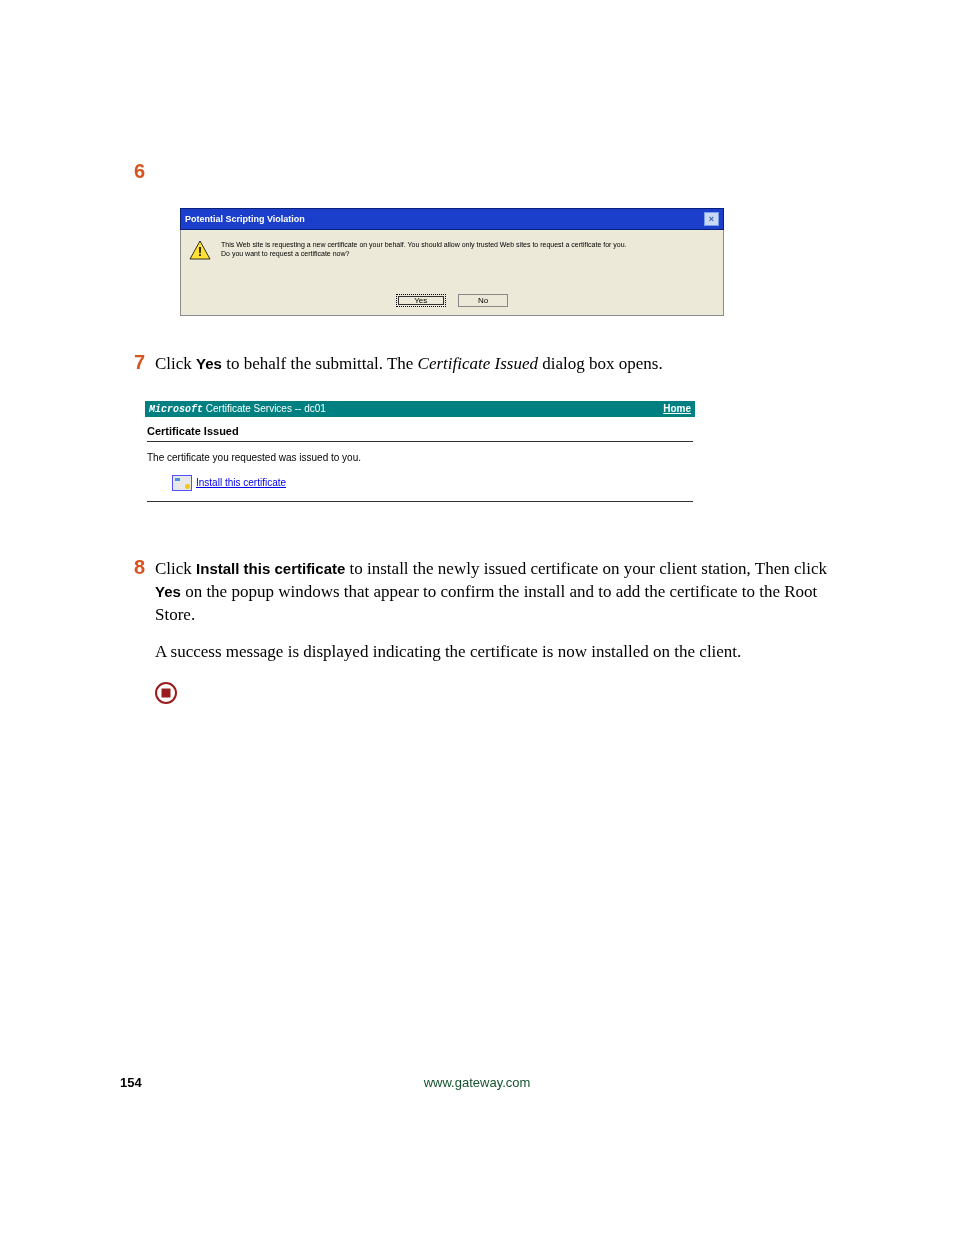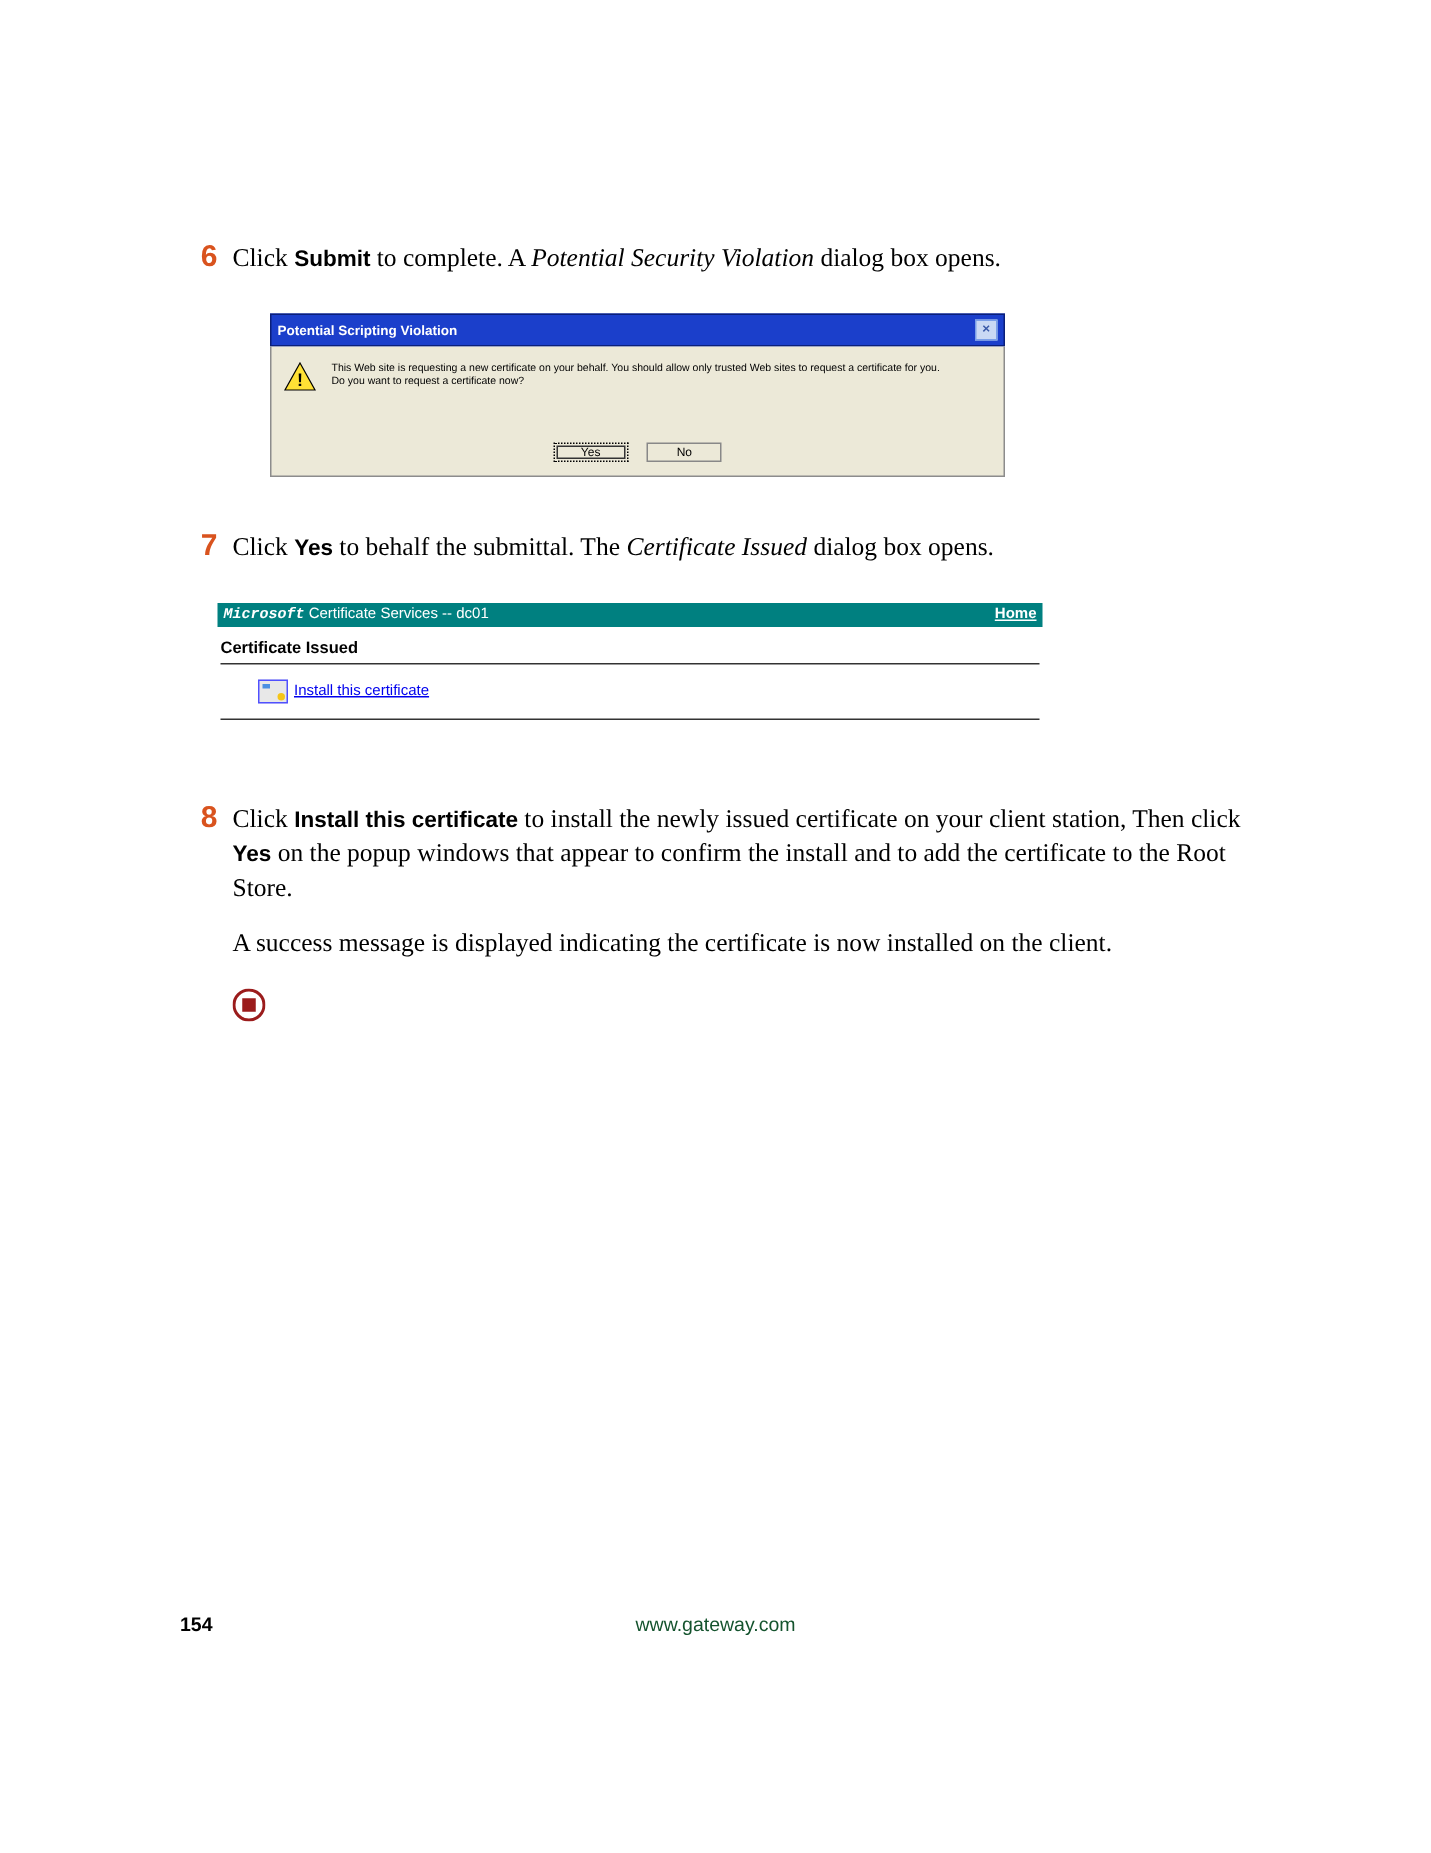--- a/index.html
+++ b/index.html
@@ -40,21 +40,21 @@
   .sans-bold {
     font-family: Arial, Helvetica, sans-serif;
     font-weight: bold;
     font-size: 15px;
   }
   .italic { font-style: italic; }
 
   
   .dlg1 {
     margin: 25px 0 35px 60px;
-    width: 490px;
+    width: 544px;
     font-family: Tahoma, Arial, sans-serif;
   }
   .dlg1-title {
     background: #1B3FCB;
     color: #fff;
     font-weight: bold;
     font-size: 9px;
     padding: 3px 4px;
     display: flex;
     justify-content: space-between;
@@ -202,23 +202,20 @@
   }
 </style>
 </head>
 <body>
 
 <div class="page-content">
 
   <div class="step-block">
     <div class="step-row">
       <div class="step-num">6</div>
-      <div class="step-text">
-        <span>Click </span><span class="sans-bold">Submit</span><span> to complete. A </span><span class="italic">Potential Security Violation</span><span> dialog box opens.</span>
-      </div>
     </div>
 
     <div class="dlg1">
       <div class="dlg1-title">
         <span>Potential Scripting Violation</span>
         <span class="dlg1-close">×</span>
       </div>
       <div class="dlg1-body">
         <div class="dlg1-msg-row">
           <span class="warn-icon">
@@ -251,20 +248,21 @@
     <div class="dlg2">
       <div class="dlg2-header">
         <span>
           <span class="dlg2-ms">Microsoft</span><span> Certificate Services  --  dc01</span>
         </span>
         <span class="dlg2-home">Home</span>
       </div>
       <div class="dlg2-body">
         <div class="dlg2-h">Certificate Issued</div>
         <hr>
+        <div class="dlg2-msg">The certificate you requested was issued to you.</div>
         <div class="dlg2-link-row">
           <span class="cert-icon"></span>
           <span class="dlg2-link">Install this certificate</span>
         </div>
         <hr>
       </div>
     </div>
   </div>
 
   <div class="step-block">

